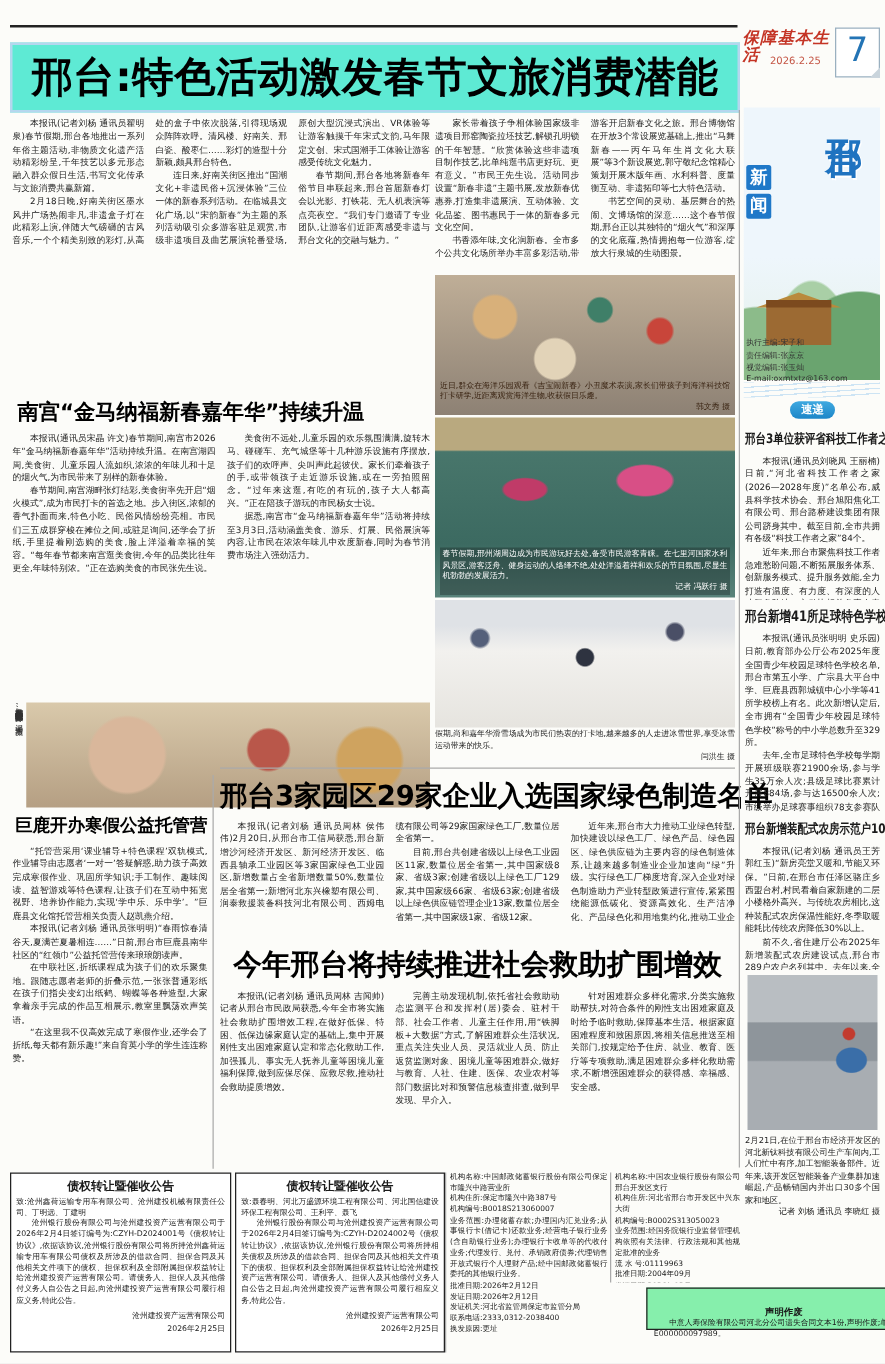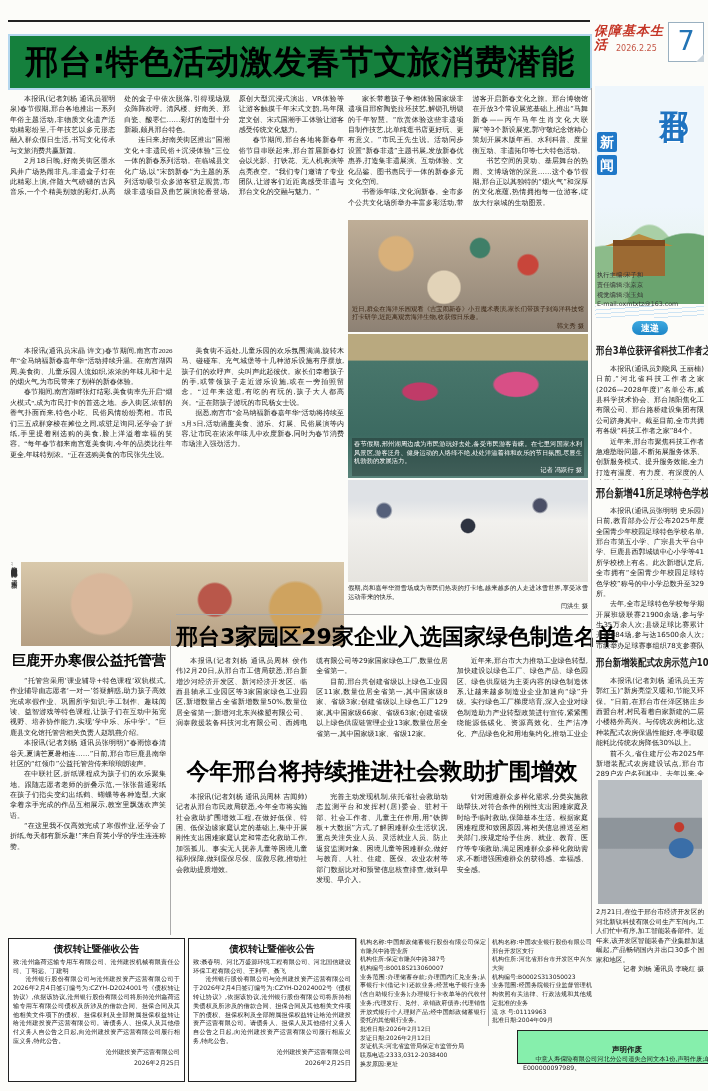--- a/index.html
+++ b/index.html
@@ -7,21 +7,21 @@
   .rule{position:absolute;background:#444;}
   .rule.light{background:#aaa;}
   
   .topline{position:absolute;left:8px;top:20px;width:582px;height:2px;background:#222;}
   .paper-name{position:absolute;left:594px;top:24px;width:76px;color:#c43425;font-family:"DejaVu Serif",serif;font-style:italic;font-weight:bold;font-size:13px;letter-spacing:1px;line-height:1.1;}
   .paper-date{position:absolute;left:616px;top:44px;font-size:8px;color:#c45545;}
   .page-box{position:absolute;left:668px;top:22px;width:34px;height:38px;background:#fff;border:1px solid #9ab0c0;}
   .page-box .num{display:block;text-align:center;font-size:27px;color:#2374b5;line-height:36px;font-weight:400;}
   .page-box .fold{position:absolute;right:-1px;bottom:-1px;width:0;height:0;border-left:8px solid transparent;border-bottom:8px solid #c9d4dc;}
   
-  .head-banner{position:absolute;left:8px;top:34px;width:580px;height:52px;border:2px solid #b5d7ee;background:#15803d;display:flex;align-items:center;justify-content:center;}
+  .head-banner{position:absolute;left:8px;top:34px;width:580px;height:52px;border:2px solid #b5d7ee;background:#5eead4;display:flex;align-items:center;justify-content:center;}
   .head-banner h1{margin:0;font-size:33px;font-weight:900;letter-spacing:.5px;color:#000;white-space:nowrap;}
   
   .body{font-size:7px;line-height:1.48;text-align:justify;color:#1b1b1b;overflow:hidden;}
   .body p{margin:0;text-indent:2em;}
   .plain p{text-indent:0;}
   .abs{position:absolute;}
   .cols2{column-count:2;column-gap:9px;}
   .cols3{column-count:3;column-gap:9px;}
   
   .photo{position:absolute;overflow:hidden;}
@@ -99,21 +99,22 @@
       <span>春节假期,邢州湖周边成为市民游玩好去处,备受市民游客青睐。在七里河国家水利风景区,游客泛舟、健身运动的人络绎不绝,处处洋溢着祥和欢乐的节日氛围,尽显生机勃勃的发展活力。</span>
       <span class="credit">记者 冯跃行 摄</span>
     </div>
   </div>
   <div class="photo ph-ski" style="left:348px;top:480px;width:240px;height:102px;"></div>
   <div class="abs" style="left:348px;top:584px;width:240px;font-size:6.3px;line-height:1.4;text-align:justify;">
     <span>假期,尚和嘉年华滑雪场成为市民们热衷的打卡地,越来越多的人走进冰雪世界,享受冰雪运动带来的快乐。</span>
     <span class="credit">闫洪生 摄</span>
   </div>
 
-  <div class="abs body cols2" style="left:10px;top:346px;width:334px;height:212px;font-family:Liberation Serif, serif;">
+  <div class="h2" style="left:14px;top:318px;font-size:17px;">南宫“金马纳福新春嘉年华”持续升温</div>
+  <div class="abs body cols2" style="left:10px;top:346px;width:334px;height:212px;">
       <p>本报讯(通讯员宋晶 许文)春节期间,南宫市2026年“金马纳福新春嘉年华”活动持续升温。在南宫湖四周,美食街、儿童乐园人流如织,浓浓的年味儿和十足的烟火气,为市民带来了别样的新春体验。</p>
       <p>春节期间,南宫湖畔张灯结彩,美食街率先开启“烟火模式”,成为市民打卡的首选之地。步入街区,浓郁的香气扑面而来,特色小吃、民俗风情纷纷亮相。市民们三五成群穿梭在摊位之间,或驻足询问,还学会了折纸,手里提着刚选购的美食,脸上洋溢着幸福的笑容。“每年春节都来南宫逛美食街,今年的品类比往年更全,年味特别浓。”正在选购美食的市民张先生说。</p>
       <p>美食街不远处,儿童乐园的欢乐氛围满满,旋转木马、碰碰车、充气城堡等十几种游乐设施有序摆放,孩子们的欢呼声、尖叫声此起彼伏。家长们牵着孩子的手,或带领孩子走近游乐设施,或在一旁拍照留念。“过年来这逛,有吃的有玩的,孩子大人都高兴。”正在陪孩子游玩的市民杨女士说。</p>
       <p>据悉,南宫市“金马纳福新春嘉年华”活动将持续至3月3日,活动涵盖美食、游乐、灯展、民俗展演等内容,让市民在浓浓年味儿中欢度新春,同时为春节消费市场注入强劲活力。</p>
     </div>
 
   <div class="abs" style="left:10px;top:562px;width:334px;height:84px;display:flex;">
     <div class="vcap">
       <span>春节期间,各式手工艺品和年宵花卉受到市民青睐,浓浓年味扑面而来。</span>
       <span>记者 宋杰 摄</span>

